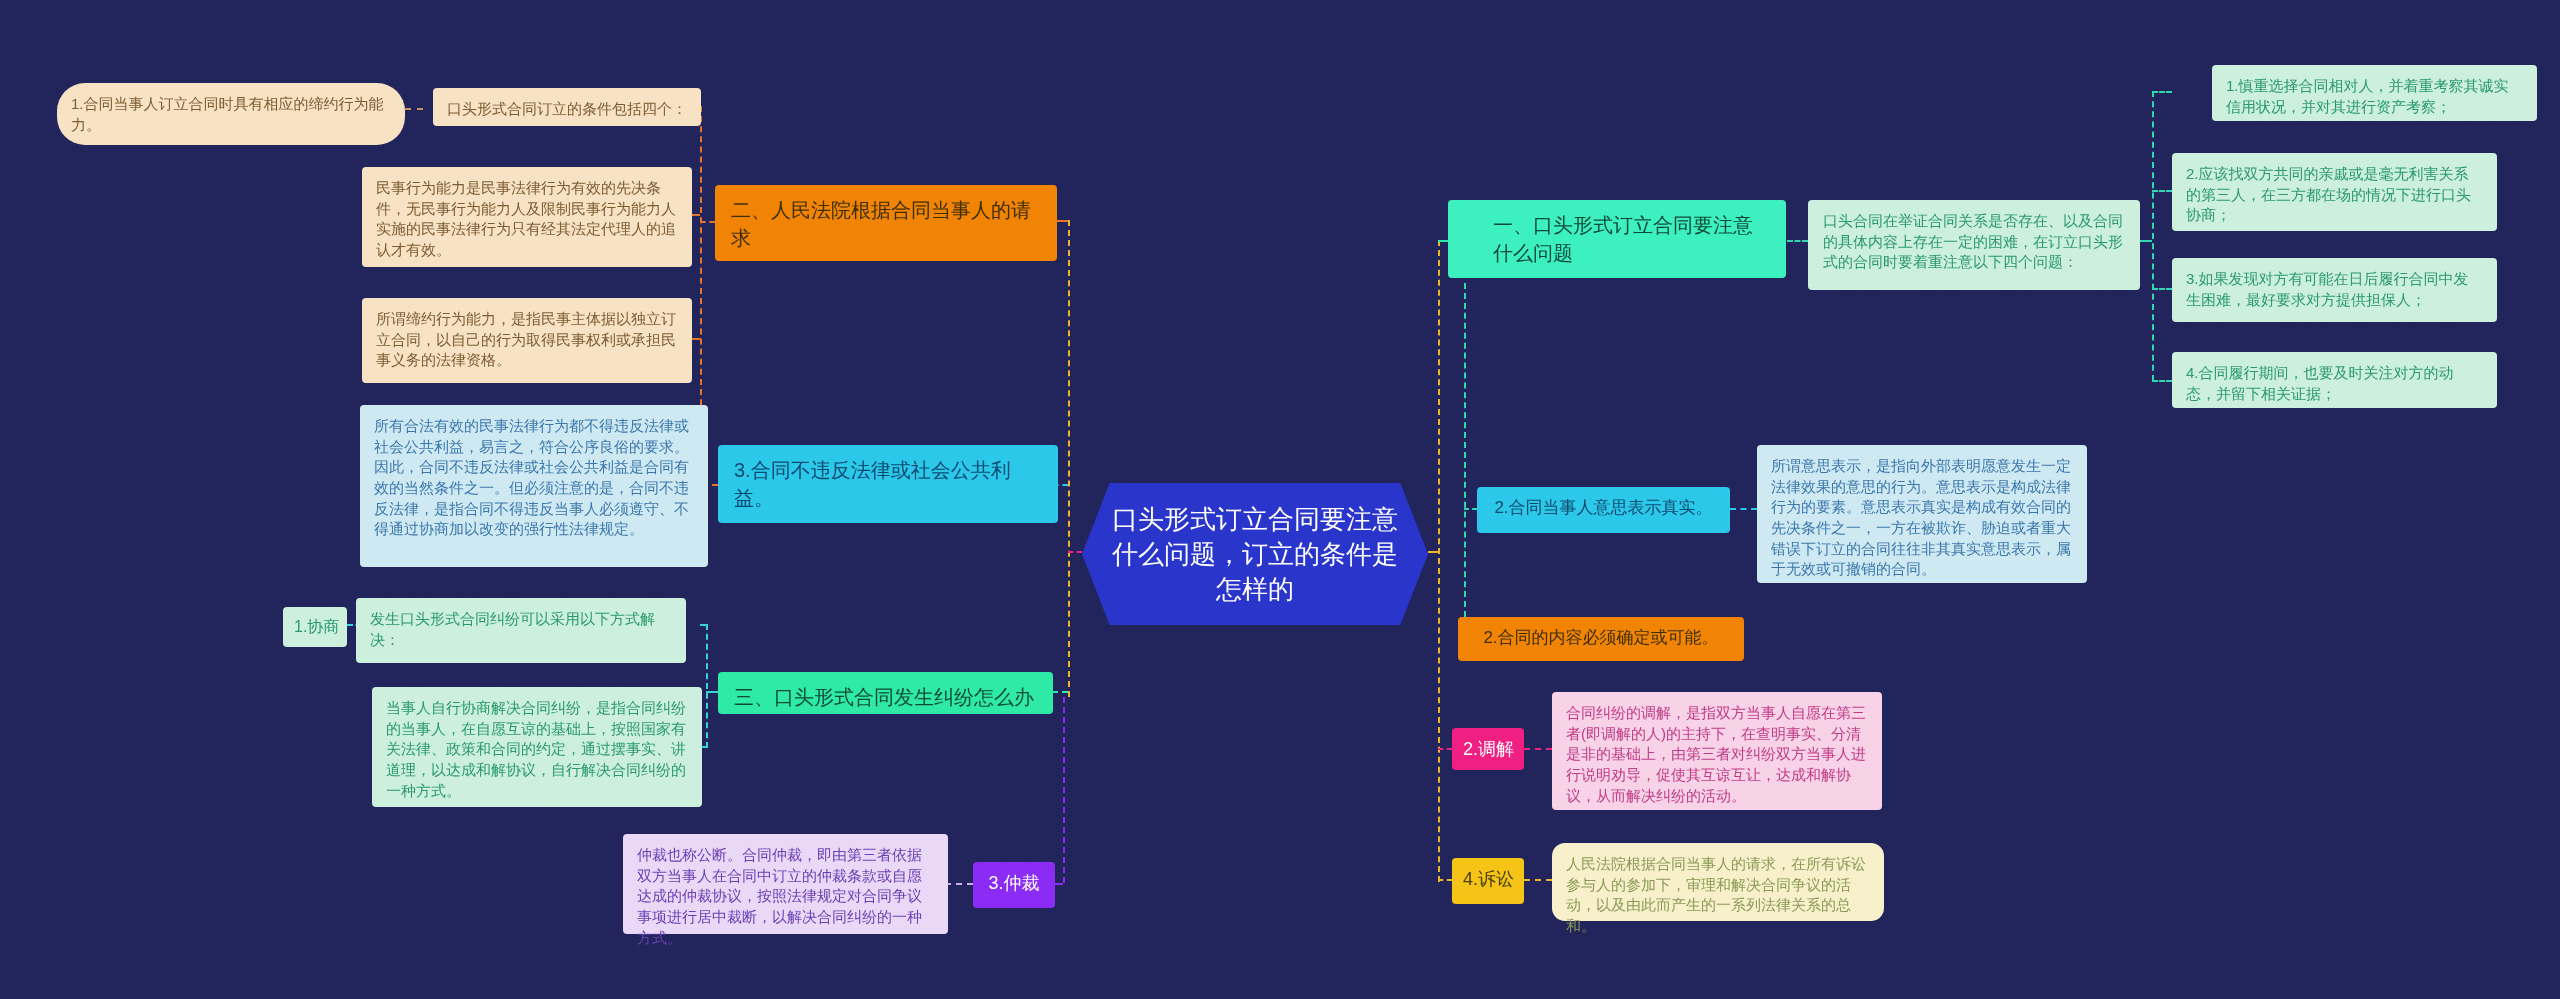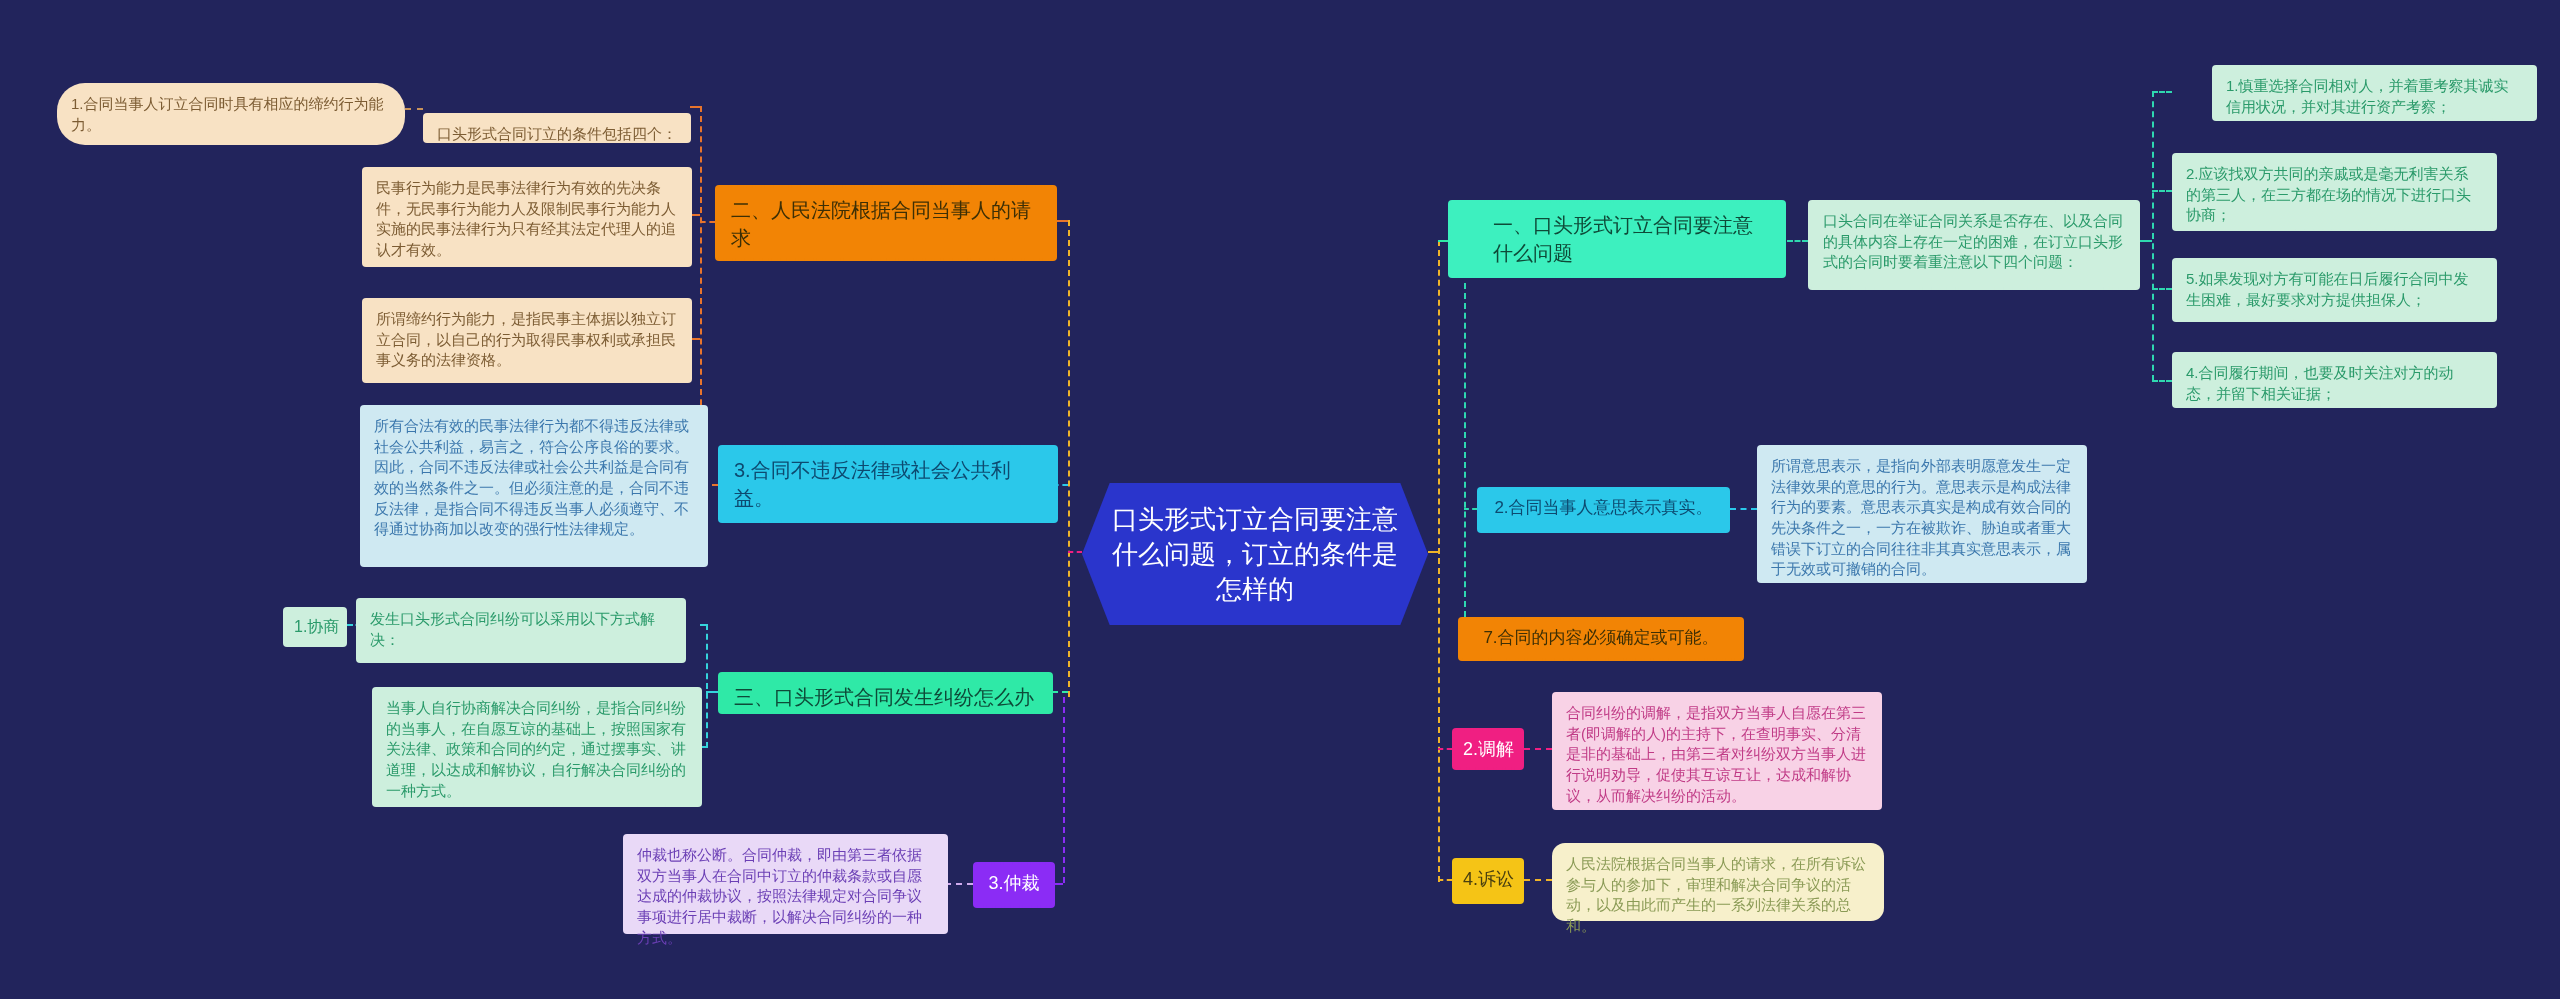--- a/index.html
+++ b/index.html
@@ -83,42 +83,42 @@
   <div class="conn h c-teal" style="left:2152px;top:91px;width:20px;"></div>
   <div class="conn h c-teal" style="left:2152px;top:190px;width:20px;"></div>
   <div class="conn h c-teal" style="left:2152px;top:288px;width:20px;"></div>
   <div class="conn h c-teal" style="left:2152px;top:380px;width:20px;"></div>
   <div class="conn h c-mag" style="left:1524px;top:748px;width:28px;"></div>
   <div class="conn h c-yel" style="left:1524px;top:879px;width:28px;"></div>
 
   <div class="center-node">口头形式订立合同要注意什么问题，订立的条件是怎样的</div>
 
   <div class="node peach note" style="left:57px;top:83px;width:348px;height:62px;border-radius:28px;">1.合同当事人订立合同时具有相应的缔约行为能力。</div>
-  <div class="node peach note" style="left:423px;top:88px;width:268px;height:30px;margin-top:25px;">口头形式合同订立的条件包括四个：</div>
+  <div class="node peach note" style="left:433px;top:88px;width:268px;height:38px;">口头形式合同订立的条件包括四个：</div>
   <div class="node peach note" style="left:362px;top:167px;width:330px;height:100px;">民事行为能力是民事法律行为有效的先决条件，无民事行为能力人及限制民事行为能力人实施的民事法律行为只有经其法定代理人的追认才有效。</div>
   <div class="node orange topic" style="left:715px;top:185px;width:342px;height:76px;">二、人民法院根据合同当事人的请求</div>
   <div class="node peach note" style="left:362px;top:298px;width:330px;height:85px;">所谓缔约行为能力，是指民事主体据以独立订立合同，以自己的行为取得民事权利或承担民事义务的法律资格。</div>
   <div class="node lcyan note" style="left:360px;top:405px;width:348px;height:162px;">所有合法有效的民事法律行为都不得违反法律或社会公共利益，易言之，符合公序良俗的要求。因此，合同不违反法律或社会公共利益是合同有效的当然条件之一。但必须注意的是，合同不违反法律，是指合同不得违反当事人必须遵守、不得通过协商加以改变的强行性法律规定。</div>
   <div class="node cyan topic" style="left:718px;top:445px;width:340px;height:78px;">3.合同不违反法律或社会公共利益。</div>
 
   <div class="node mint label" style="left:283px;top:607px;width:64px;height:40px;">1.协商</div>
   <div class="node mint note" style="left:356px;top:598px;width:330px;height:65px;">发生口头形式合同纠纷可以采用以下方式解决：</div>
   <div class="node mint note" style="left:372px;top:687px;width:330px;height:120px;">当事人自行协商解决合同纠纷，是指合同纠纷的当事人，在自愿互谅的基础上，按照国家有关法律、政策和合同的约定，通过摆事实、讲道理，以达成和解协议，自行解决合同纠纷的一种方式。</div>
   <div class="node green topic" style="left:718px;top:672px;width:335px;height:42px;">三、口头形式合同发生纠纷怎么办</div>
   <div class="node lav note" style="left:623px;top:834px;width:325px;height:100px;">仲裁也称公断。合同仲裁，即由第三者依据双方当事人在合同中订立的仲裁条款或自愿达成的仲裁协议，按照法律规定对合同争议事项进行居中裁断，以解决合同纠纷的一种方式。</div>
   <div class="node purple label" style="left:973px;top:862px;width:82px;height:46px;font-size:18px;">3.仲裁</div>
 
   <div class="node bmint topic" style="left:1448px;top:200px;width:338px;height:78px;">一、口头形式订立合同要注意什么问题</div>
   <div class="node mint note" style="left:1808px;top:200px;width:332px;height:90px;padding-left:12px;">口头合同在举证合同关系是否存在、以及合同的具体内容上存在一定的困难，在订立口头形式的合同时要着重注意以下四个问题：</div>
   <div class="node mint note" style="left:2172px;top:65px;width:325px;height:56px;margin-left:40px;">1.慎重选择合同相对人，并着重考察其诚实信用状况，并对其进行资产考察；</div>
   <div class="node mint note" style="left:2172px;top:153px;width:325px;height:78px;">2.应该找双方共同的亲戚或是毫无利害关系的第三人，在三方都在场的情况下进行口头协商；</div>
-  <div class="node mint note" style="left:2172px;top:258px;width:325px;height:64px;">5.如果发现对方有可能在日后履行合同中发生困难，最好要求对方提供担保人；</div>
+  <div class="node mint note" style="left:2172px;top:258px;width:325px;height:64px;">3.如果发现对方有可能在日后履行合同中发生困难，最好要求对方提供担保人；</div>
   <div class="node mint note" style="left:2172px;top:352px;width:325px;height:56px;">4.合同履行期间，也要及时关注对方的动态，并留下相关证据；</div>
   <div class="node cyan label" style="left:1477px;top:487px;width:253px;height:46px;font-size:17px;">2.合同当事人意思表示真实。</div>
   <div class="node lcyan note" style="left:1757px;top:445px;width:330px;height:138px;">所谓意思表示，是指向外部表明愿意发生一定法律效果的意思的行为。意思表示是构成法律行为的要素。意思表示真实是构成有效合同的先决条件之一，一方在被欺诈、胁迫或者重大错误下订立的合同往往非其真实意思表示，属于无效或可撤销的合同。</div>
-  <div class="node orange label" style="left:1458px;top:617px;width:286px;height:44px;font-size:17px;">7.合同的内容必须确定或可能。</div>
+  <div class="node orange label" style="left:1458px;top:617px;width:286px;height:44px;font-size:17px;">2.合同的内容必须确定或可能。</div>
 
   <div class="node magenta label" style="left:1452px;top:728px;width:72px;height:42px;font-size:18px;">2.调解</div>
   <div class="node pinknote note" style="left:1552px;top:692px;width:330px;height:118px;">合同纠纷的调解，是指双方当事人自愿在第三者(即调解的人)的主持下，在查明事实、分清是非的基础上，由第三者对纠纷双方当事人进行说明劝导，促使其互谅互让，达成和解协议，从而解决纠纷的活动。</div>
   <div class="node yellow label" style="left:1452px;top:858px;width:72px;height:46px;font-size:18px;">4.诉讼</div>
   <div class="node cream note" style="left:1552px;top:843px;width:332px;height:78px;border-radius:13px;">人民法院根据合同当事人的请求，在所有诉讼参与人的参加下，审理和解决合同争议的活动，以及由此而产生的一系列法律关系的总和。</div>
 
 </div>
 
 </body></html>

